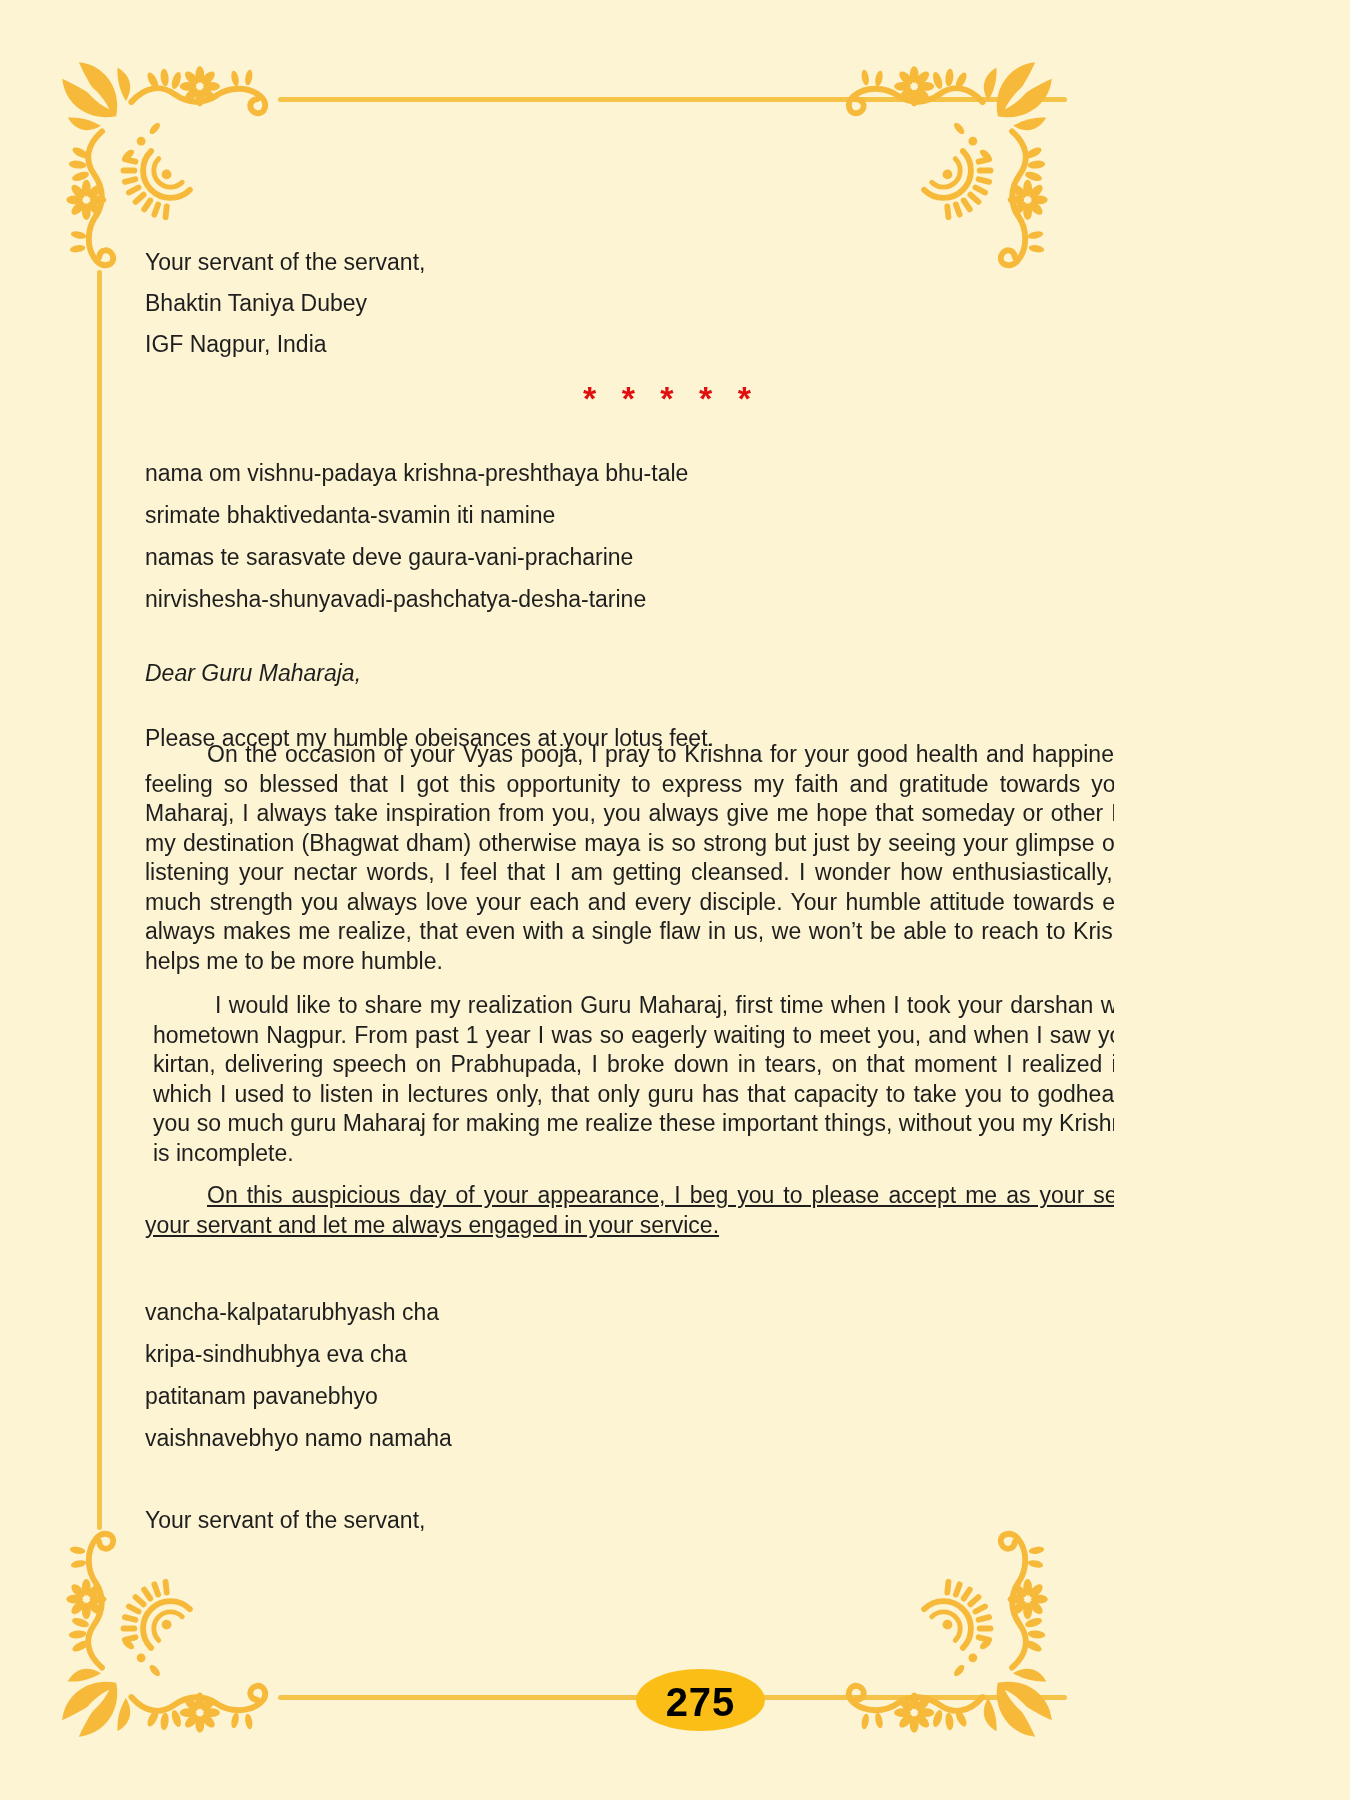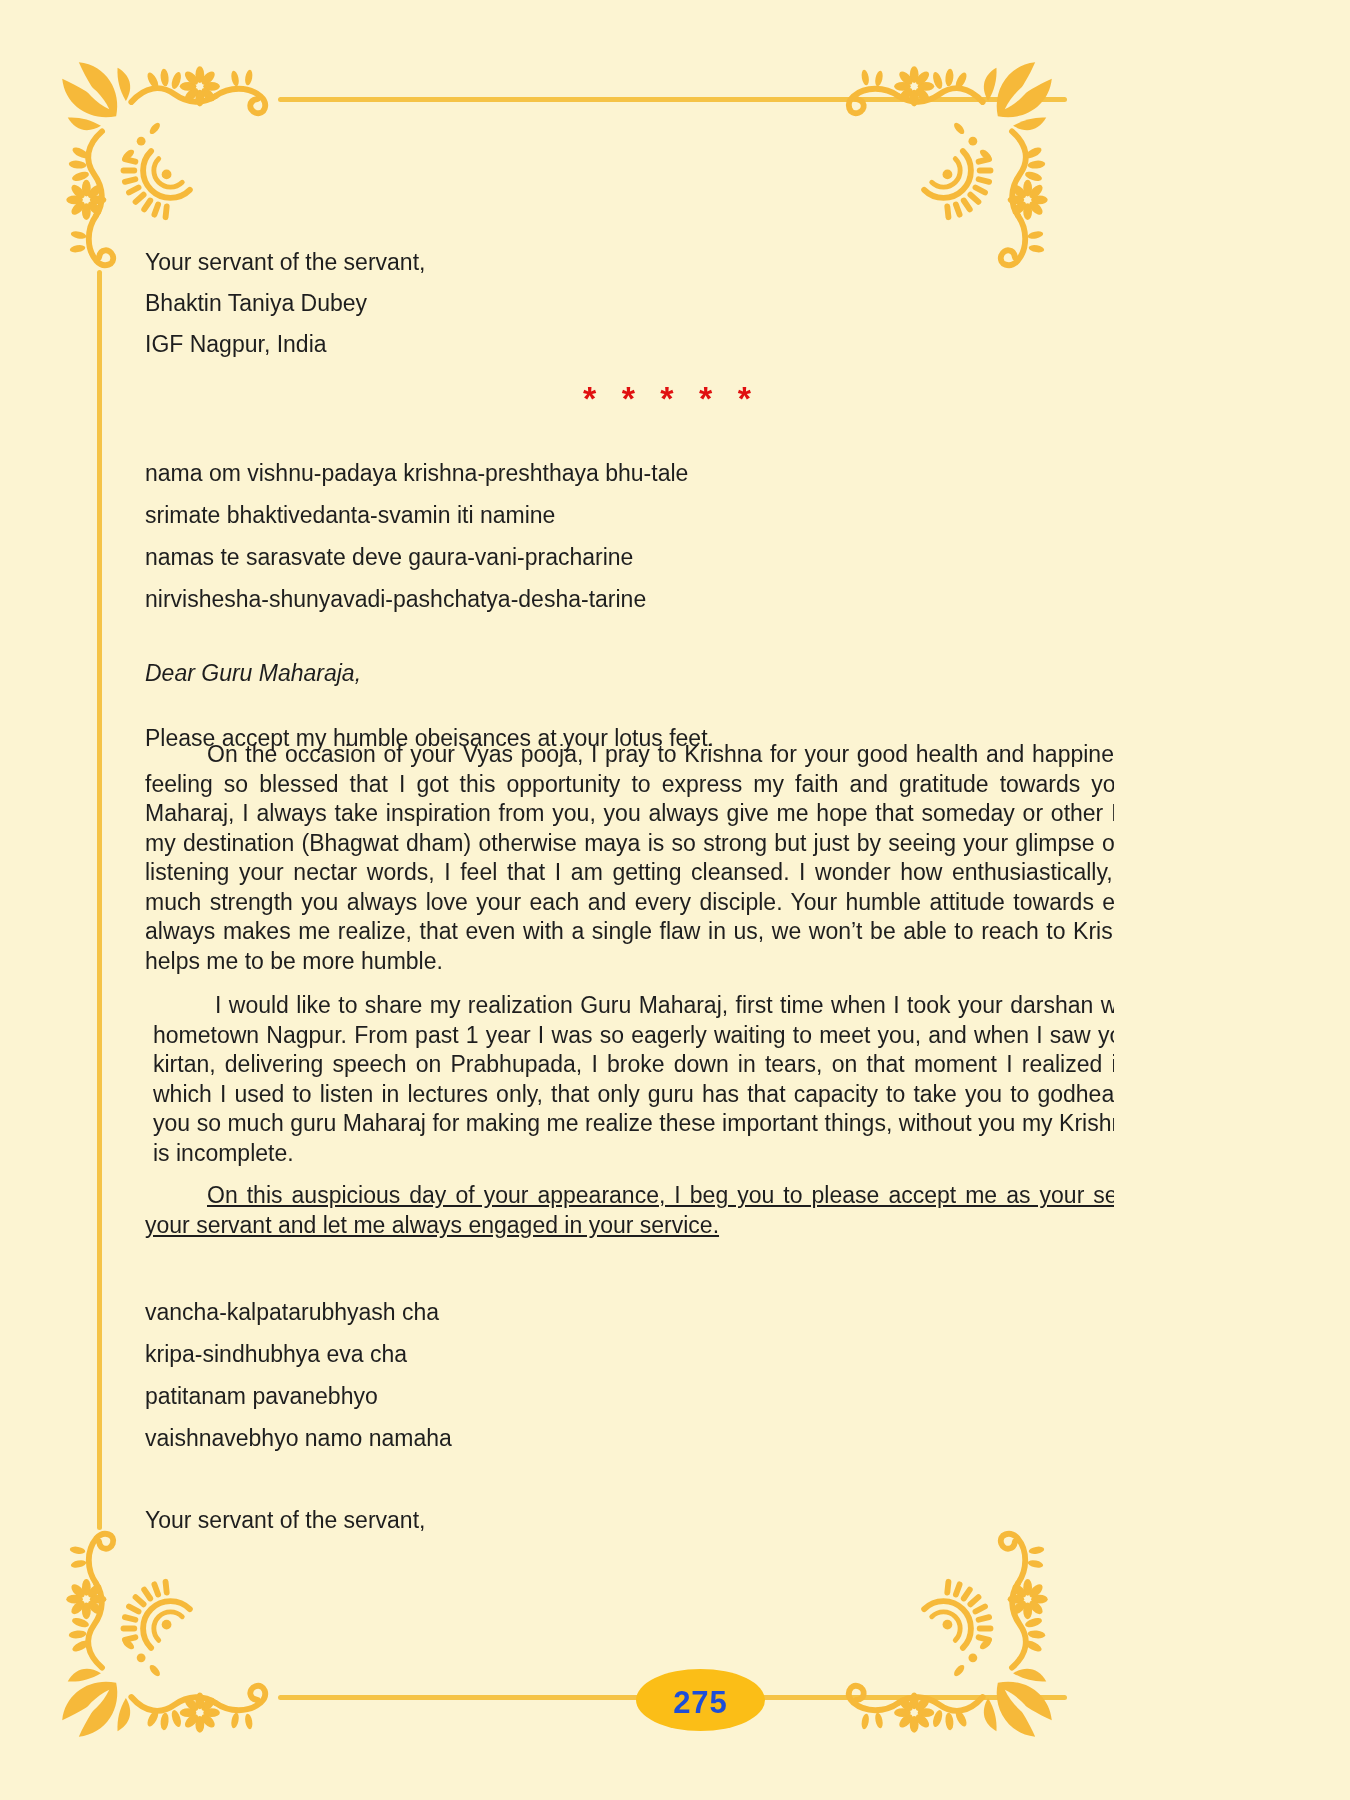--- a/index.html
+++ b/index.html
@@ -49,21 +49,21 @@
   .para2{top:991px;margin-left:8px;}
   .para3{top:1181px;text-decoration:underline;}
   .verse2{top:1291px;}
   .sig-bottom{top:1505px;line-height:30px;}
   .blk p{margin:0;}
 
   
   .badge{position:absolute;left:636px;top:1669px;width:129px;height:62px;
          background:var(--badge-gold);border-radius:50%;z-index:3;
          display:flex;align-items:center;justify-content:center;}
-  .badge span{font-size:31px;font-weight:700;color:#1d4ed8;padding-top:5px;letter-spacing:1px;}
+  .badge span{font-size:40px;font-weight:700;color:#000000;padding-top:5px;letter-spacing:1px;}
 
   .defs-svg{position:absolute;width:0;height:0;overflow:hidden;}
 </style>
 </head>
 <body>
 
 <svg class="defs-svg" aria-hidden="true">
   <defs>
     <ellipse id="pt" cx="0" cy="-12" rx="4.5" ry="8.5"></ellipse>
     <g id="daisy8" fill="currentColor">

